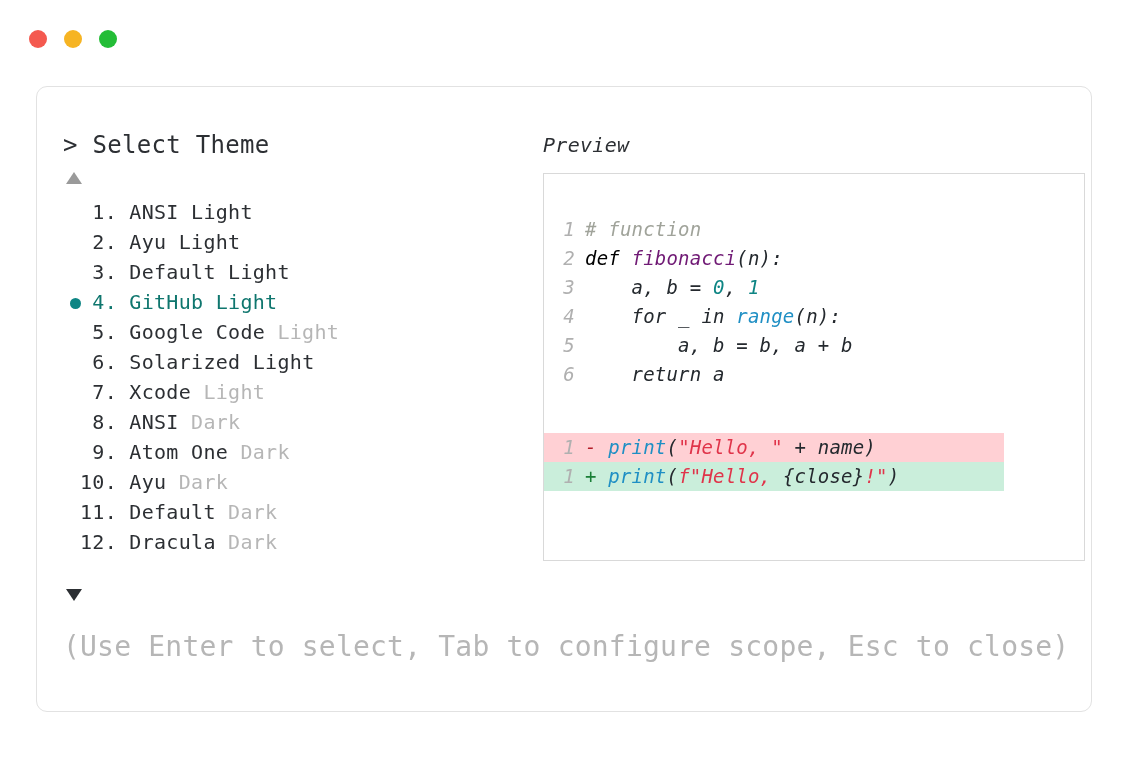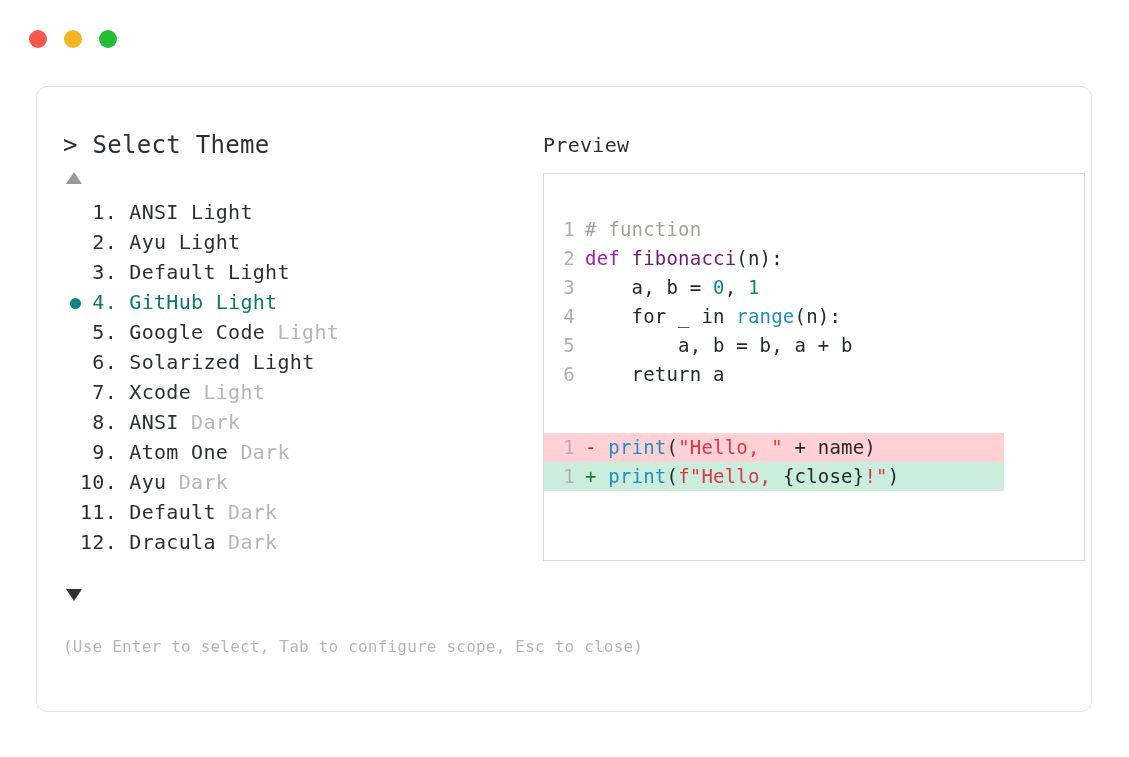--- a/index.html
+++ b/index.html
@@ -131,34 +131,35 @@
     text-align: right;
     padding-left: 0;
   }
   .row-text { }
   .suffix-dim { color: #b6b6b6; }
 
   .hint {
     position: absolute;
     left: 0;
     top: 550px;
-    font-size: 16px;
+    font-size: 28px;
     line-height: 20px;
     color: #b6b6b6;
     white-space: pre;
     letter-spacing: 0.2px;
   }
 
   
   .right-col {
     position: absolute;
     left: 506px;
     top: 0;
     width: 530px;
     height: 100%;
+    font-style: italic;
   }
 
   .preview-label {
     position: absolute;
     left: 0;
     top: 48px;
     font-size: 20px;
     line-height: 20px;
     color: #2c2f33;
     letter-spacing: 0.3px;
@@ -215,21 +216,21 @@
     box-sizing: border-box;
     width: 460px;
   }
   .diff-del { background: #ffd0d4; }
   .diff-add { background: #caeedb; }
   .diff-marker-del { color: #b31d28; }
   .diff-marker-add { color: #1a7f37; }
 
   
   .tok-comment  { color: #a0a39a; }
-  .tok-keyword  { color: #a21caf; }
+  .tok-keyword  { color: #000000; }
   .tok-func     { color: #701a75; }
   .tok-builtin  { color: #1f8fc4; }
   .tok-number   { color: #0e8584; }
   .tok-string   { color: #e0344a; }
   .tok-plain    { color: #24292e; }
 </style>
 </head>
 <body>
 
 <div class="titlebar">

